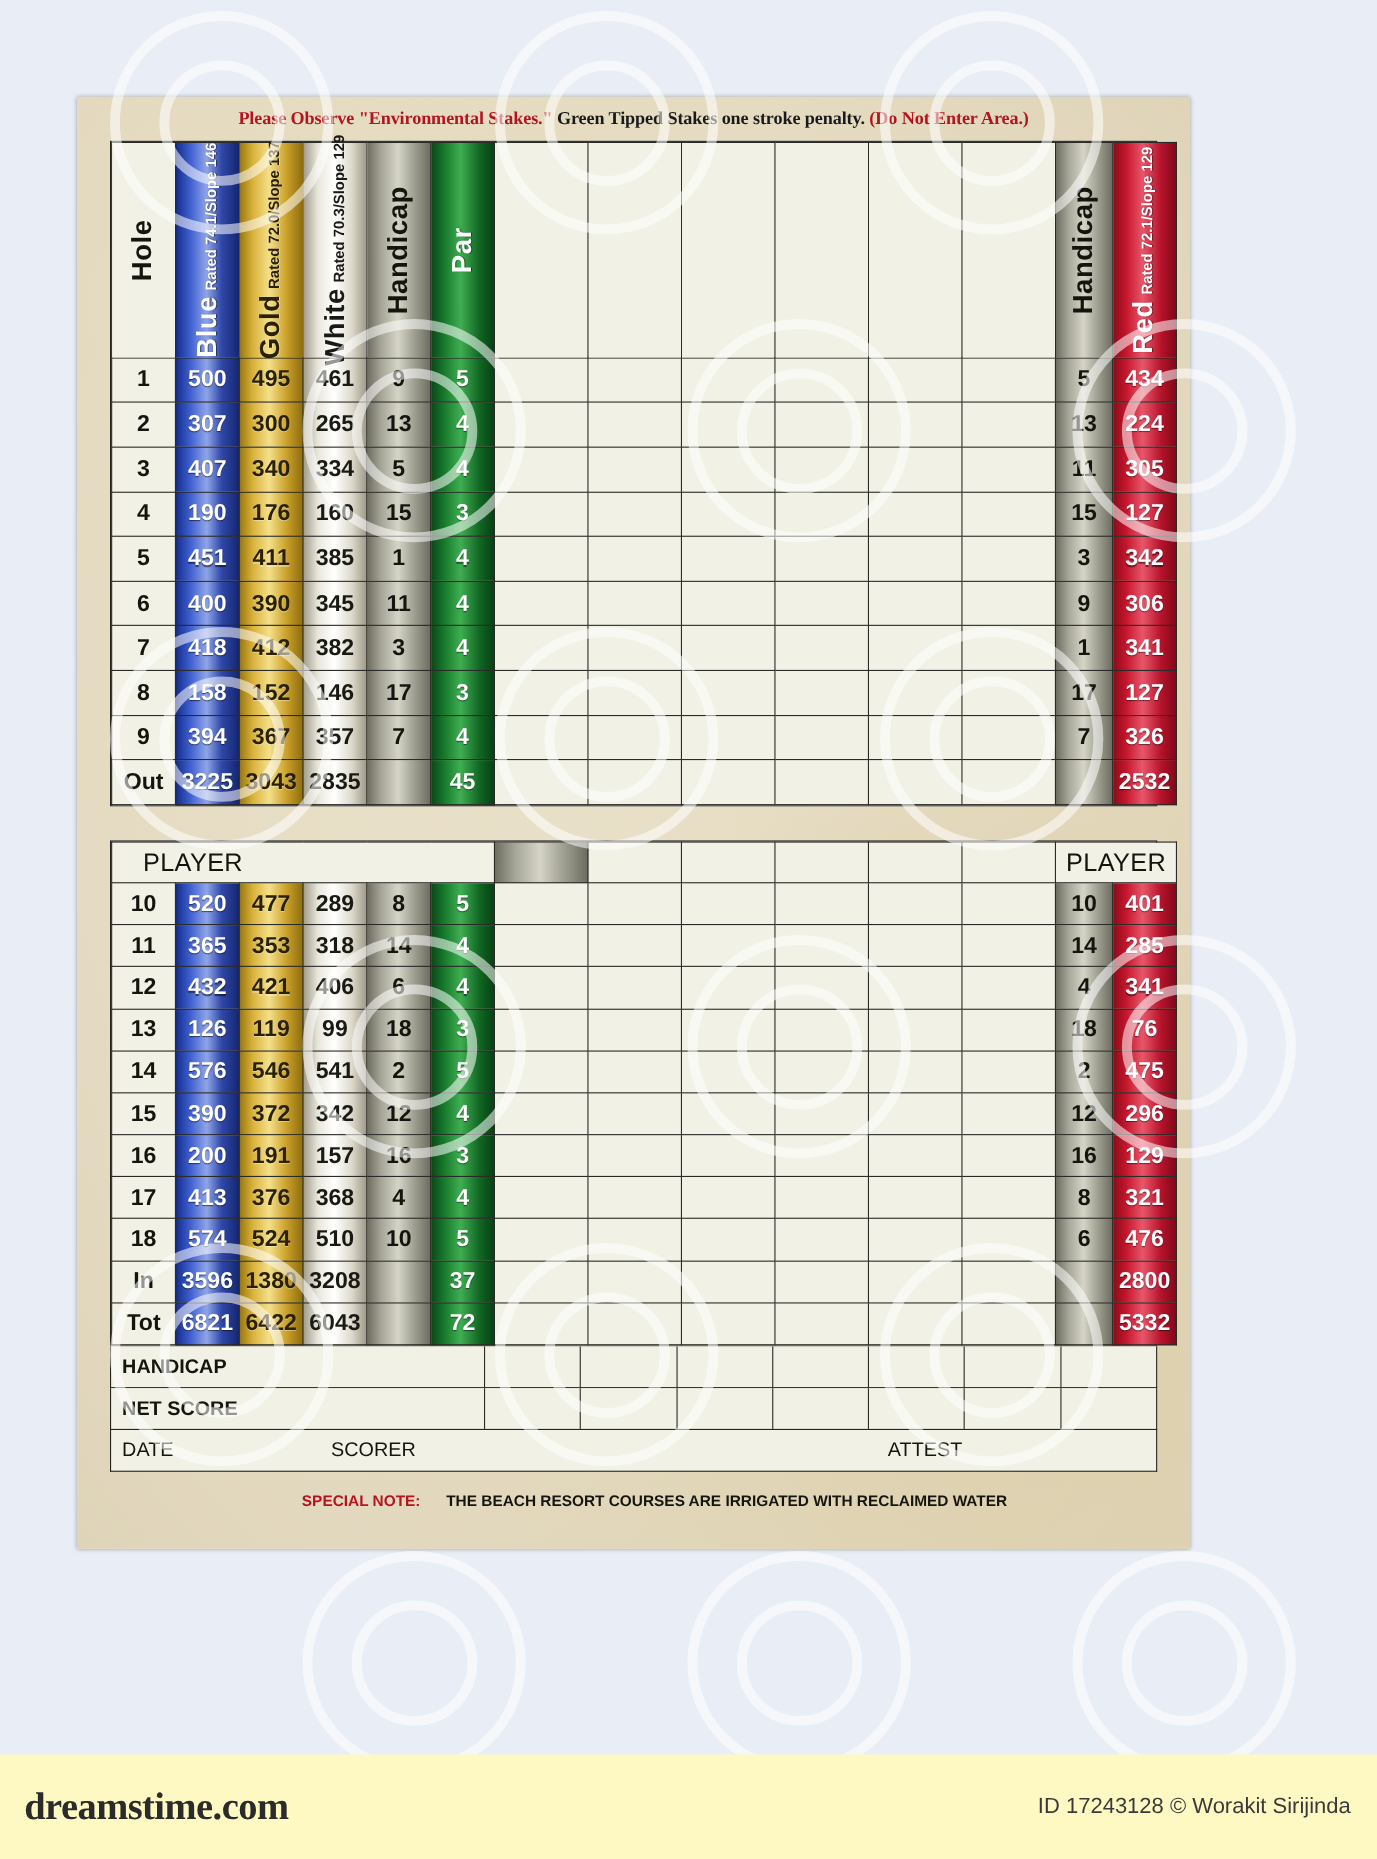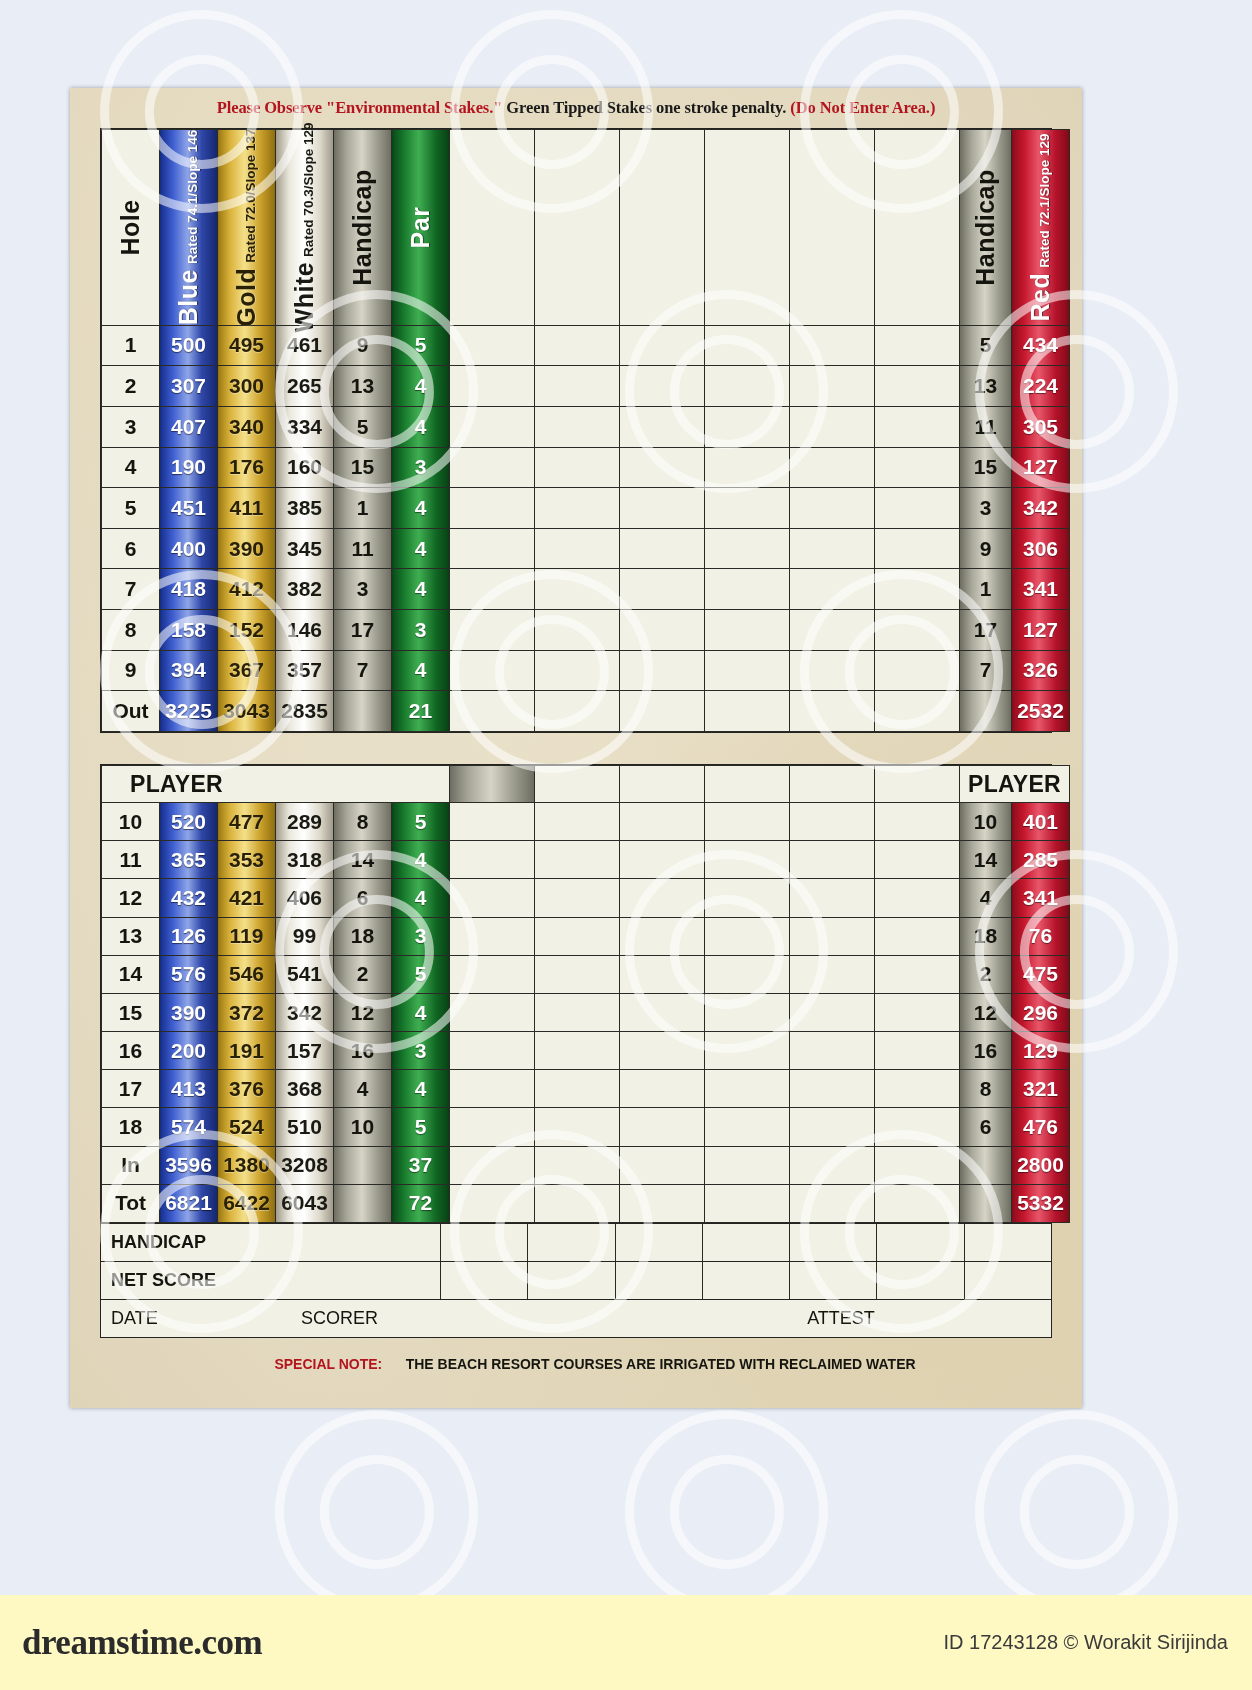--- a/index.html
+++ b/index.html
@@ -88,21 +88,21 @@
   }
   .vtxt{
     transform:rotate(-90deg);white-space:nowrap;
     display:flex;align-items:baseline;gap:5px;
   }
   .vtxt .big{font-size:25px;font-weight:bold;letter-spacing:.5px;}
   .vtxt .sub{font-size:13.5px;font-weight:bold;}
   .row-h{height:38px;}
   
   .playerband td{height:36px;font-size:22px;}
-  .pl-txt{font-size:23px;font-weight:bold;letter-spacing:.3px;}
+  .pl-txt{font-size:23px;font-weight:normal;letter-spacing:.3px;}
   
   .bottom-rows{position:absolute;left:0;width:100%;box-sizing:border-box;}
   .brow{
     display:flex;border:1.5px solid #23231f;border-top:none;background:#f2f1e6;
     box-sizing:border-box;height:38px;align-items:stretch;
   }
   .brow .lab{
     width:340px;display:flex;align-items:center;padding-left:10px;
     font-size:18px;font-weight:bold;color:#15150f;
     border-right:1px solid #2a2a26;box-sizing:border-box;
@@ -396,21 +396,21 @@
             <td></td>
         <td class="c-hcp">7</td>
         <td class="c-red">326</td>
       </tr>
       <tr class="row-h">
         <td class="lbl-out">Out</td>
         <td class="c-blue">3225</td>
         <td class="c-gold">3043</td>
         <td class="c-white">2835</td>
         <td class="c-hcp"></td>
-        <td class="c-par">21</td>
+        <td class="c-par">45</td>
         <td></td>
             <td></td>
         <td></td>
             <td></td>
         <td></td>
             <td></td>
         <td class="c-hcp"></td>
         <td class="c-red">2532</td>
       </tr>
     </tbody>

